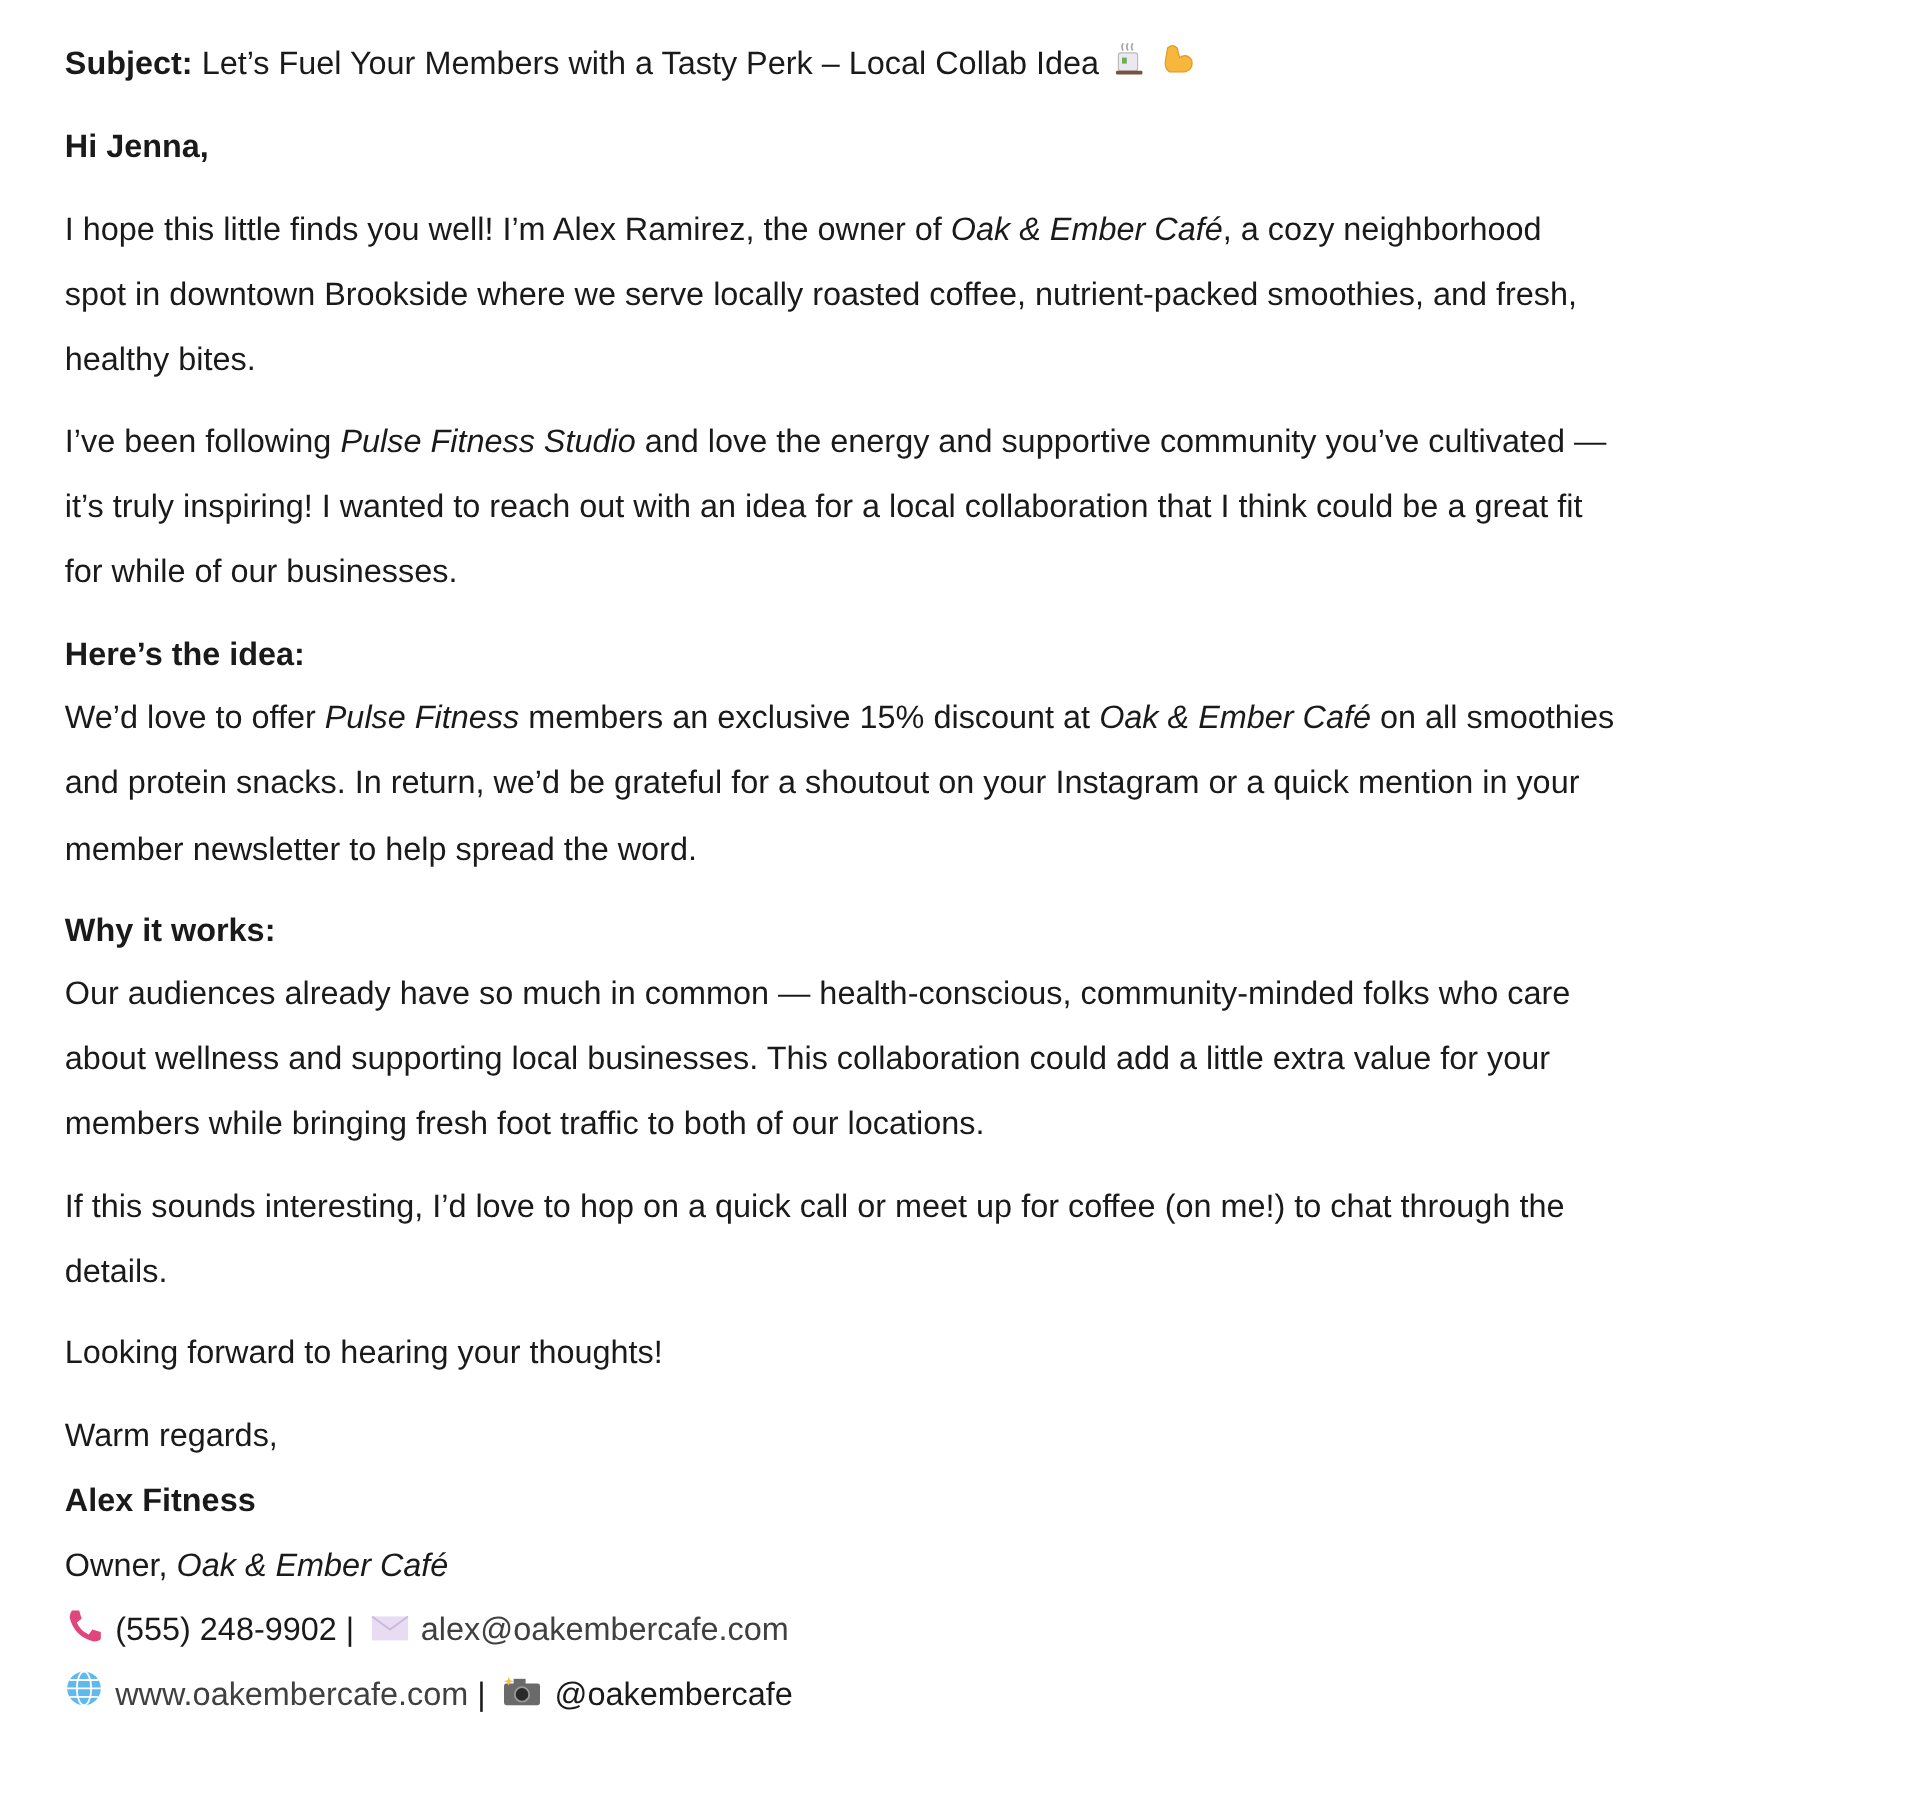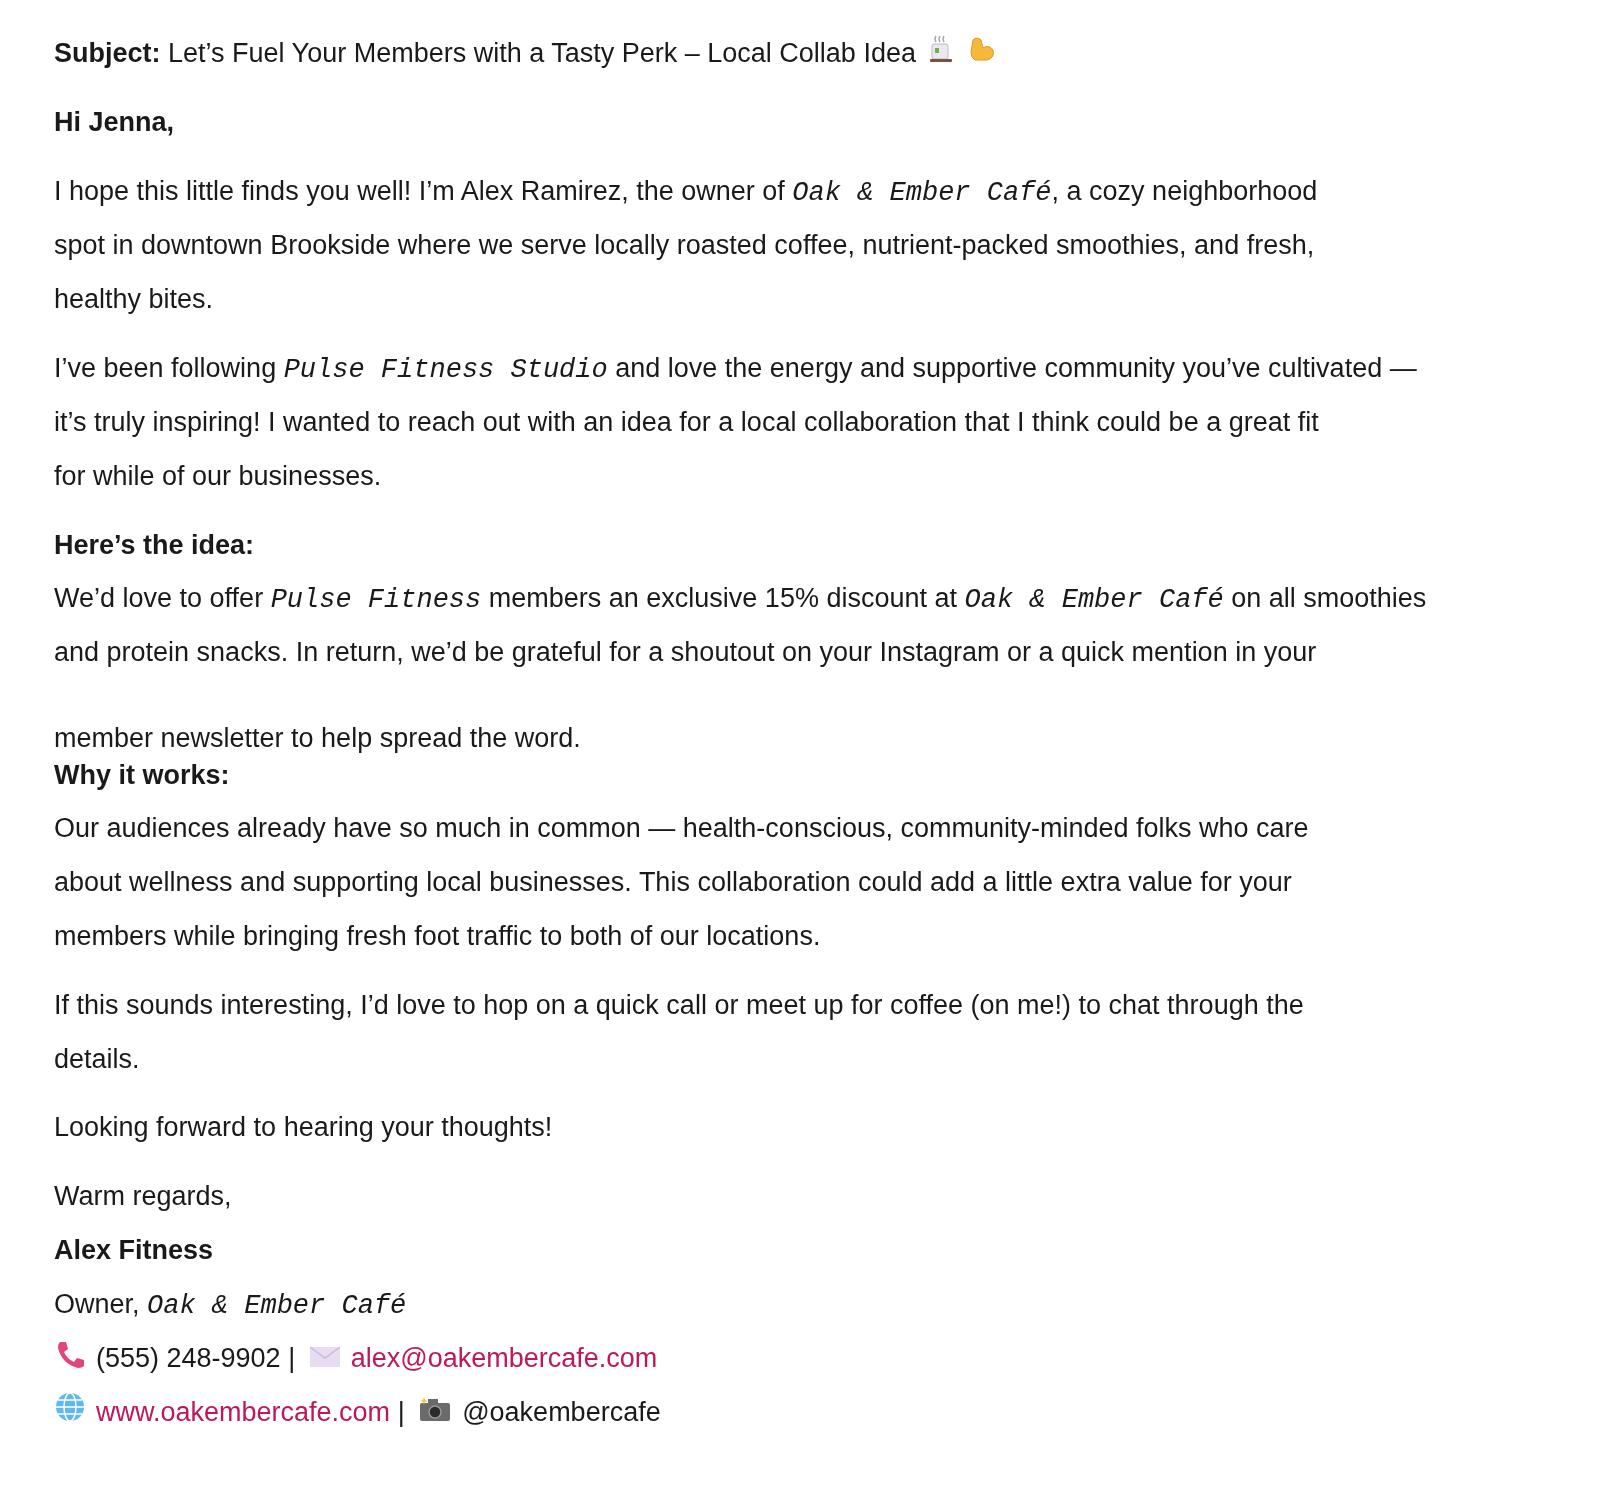--- a/index.html
+++ b/index.html
@@ -5,22 +5,22 @@
   html, body { margin: 0; padding: 0; background: #ffffff; }
   body {
     width: 1600px; height: 1495px; overflow: hidden;
     font-family: "Liberation Sans", "DejaVu Sans", sans-serif;
     color: #1a1a1a;
     font-size: 27px;
   }
   .doc { position: absolute; left: 54px; top: 0; width: 1500px; }
   .line { position: absolute; left: 0; white-space: nowrap; line-height: 54px; text-align: center; }
   b, .bold { font-weight: bold; }
-  i { font-style: italic; font-family: Liberation Mono, monospace; }
-  a { color: #be185d; text-decoration: none; }
+  i { font-style: italic; }
+  a { color: #404040; text-decoration: none; }
   .emoji { display: inline-block; vertical-align: middle; margin-left: 4px; }
   .icon { display: inline-block; vertical-align: middle; margin-right: 10px; }
 </style>
 </head>
 <body>
 
 <div class="doc">
 
   <div class="line" style="top:26px">
     <b>Subject:</b>
@@ -52,21 +52,21 @@
     <span>I’ve been following </span><i>Pulse Fitness Studio</i><span> and love the energy and supportive community you’ve cultivated —</span>
   </div>
   <div class="line" style="top:395px">it’s truly inspiring! I wanted to reach out with an idea for a local collaboration that I think could be a great fit</div>
   <div class="line" style="top:449px">for while of our businesses.</div>
 
   <div class="line bold" style="top:518px">Here’s the idea:</div>
   <div class="line" style="top:571px">
     <span>We’d love to offer </span><i>Pulse Fitness</i><span> members an exclusive 15% discount at </span><i>Oak &amp; Ember Café</i><span> on all smoothies</span>
   </div>
   <div class="line" style="top:625px">and protein snacks. In return, we’d be grateful for a shoutout on your Instagram or a quick mention in your</div>
-  <div class="line" style="top:711px">member newsletter to help spread the word.</div>
+  <div class="line" style="top:681px">member newsletter to help spread the word.</div>
 
   <div class="line bold" style="top:748px">Why it works:</div>
   <div class="line" style="top:801px">Our audiences already have so much in common — health-conscious, community-minded folks who care</div>
   <div class="line" style="top:855px">about wellness and supporting local businesses. This collaboration could add a little extra value for your</div>
   <div class="line" style="top:909px">members while bringing fresh foot traffic to both of our locations.</div>
 
   <div class="line" style="top:978px">If this sounds interesting, I’d love to hop on a quick call or meet up for coffee (on me!) to chat through the</div>
   <div class="line" style="top:1032px">details.</div>
 
   <div class="line" style="top:1100px">Looking forward to hearing your thoughts!</div>

